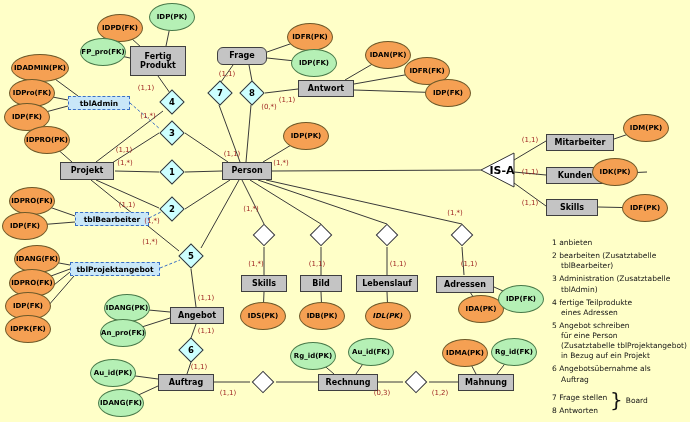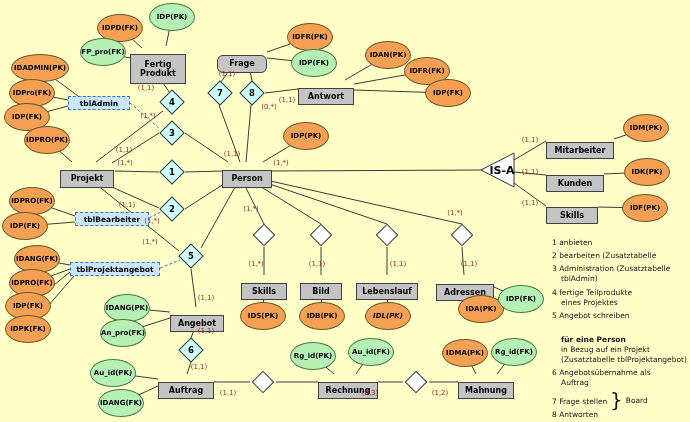--- a/index.html
+++ b/index.html
@@ -4,21 +4,21 @@
 <style>
   html,body{margin:0;padding:0;background:#FFFFC8;}
   body{font-family:"DejaVu Sans", sans-serif;}
   #canvas{position:relative;width:690px;height:422px;background:#FFFFC8;overflow:hidden;}
   #edges{position:absolute;left:0;top:0;}
   .edge{stroke:#3a3a3a;stroke-width:1;}
   .edge.dashed{stroke:#3A6FC4;stroke-dasharray:3,2;}
   .isa-tri{fill:#ffffff;stroke:#333;stroke-width:1;}
   #nodes{position:absolute;left:0;top:0;width:690px;height:422px;}
   .entity{position:absolute;background:#C4C4C4;border:1px solid #3f3f3f;display:flex;align-items:center;justify-content:center;
-          text-align:center;font-size:8px;font-weight:bold;color:#000;line-height:1.15;box-sizing:border-box;padding:1px;margin-top:8px;}
+          text-align:center;font-size:8px;font-weight:bold;color:#000;line-height:1.15;box-sizing:border-box;padding:1px;}
   .tblbox{position:absolute;background:#C9E7F8;border:1px dashed #3A6FC4;display:flex;align-items:center;justify-content:center;
           font-size:7.5px;font-weight:bold;color:#000;box-sizing:border-box;}
   .attr{position:absolute;border-radius:50%;border:1px solid #6e5a2a;display:flex;flex-direction:row;align-items:center;
         justify-content:center;font-size:7px;font-weight:bold;line-height:1.15;text-align:center;box-sizing:border-box;color:#000;}
   .attr.orange{background:#F5A053;}
   .attr.green{background:#B5F0B5;border-color:#4a7a4a;}
   .rel{position:absolute;}
   .rel .shape{position:absolute;transform:rotate(45deg);background:#CCFFFF;border:1px solid #333;box-sizing:border-box;}
   .rel.plain .shape{background:#FFFFFF;}
   .rel .num{position:absolute;left:0;top:0;right:0;bottom:0;display:flex;align-items:center;justify-content:center;
@@ -204,21 +204,21 @@
         <span>(FK)</span>
       </div>
       <div class="attr orange" style="left: 5px; top: 315px; width: 46px; height: 28px;">
         <span>IDPK</span>
         <span>(FK)</span>
       </div>
       <div class="attr orange" style="left: 623px; top: 114px; width: 46px; height: 28px;">
         <span>IDM</span>
         <span>(PK)</span>
       </div>
-      <div class="attr orange" style="left: 624px; top: 158px; width: 46px; height: 28px; text-align: center;">
+      <div class="attr orange" style="left: 592px; top: 158px; width: 46px; height: 28px; text-align: center;">
         <span>IDK</span>
         <span>(PK)</span>
       </div>
       <div class="attr orange" style="left: 622px; top: 194px; width: 46px; height: 28px;">
         <span>IDF</span>
         <span>(PK)</span>
       </div>
       <div class="attr orange" style="left: 240px; top: 302px; width: 46px; height: 28px;">
         <span>IDS</span>
         <span>(PK)</span>
@@ -339,35 +339,36 @@
       <div class="card" style="left: 398px; top: 264px;">(1,1)</div>
       <div class="card" style="left: 455px; top: 213px;">(1,*)</div>
       <div class="card" style="left: 469px; top: 264px;">(1,1)</div>
       <div class="card" style="left: 269px; top: 107px;">(0,*)</div>
       <div class="card" style="left: 287px; top: 100px;">(1,1)</div>
       <div class="card" style="left: 227px; top: 74px;">(1,1)</div>
       <div class="card" style="left: 530px; top: 140px;">(1,1)</div>
       <div class="card" style="left: 530px; top: 172px;">(1,1)</div>
       <div class="card" style="left: 530px; top: 203px;">(1,1)</div>
       <div class="card" style="left: 228px; top: 393px;">(1,1)</div>
-      <div class="card" style="left: 370px; top: 393px;">(0,3)</div>
+      <div class="card" style="left: 382px; top: 393px;">(0,3)</div>
       <div class="card" style="left: 440px; top: 393px;">(1,2)</div>
       <div class="isa-label" style="left: 502px; top: 170px;">IS-A</div>
     </div>
   <div id="legend">
       <div class="lg" style="margin-top: 0px;">1 anbieten</div>
       <div class="lg" style="margin-top: 3px;">2 bearbeiten (Zusatztabelle</div>
+      <div class="lg ind" style="margin-top: 0px;">tblBearbeiter)</div>
       <div class="lg" style="margin-top: 3px;">3 Administration (Zusatztabelle</div>
       <div class="lg ind" style="margin-top: 0px;">tblAdmin)</div>
       <div class="lg" style="margin-top: 3px;">4 fertige Teilprodukte</div>
-      <div class="lg ind" style="margin-top: 0px;">eines Projektes</div>
+      <div class="lg ind" style="margin-top: 0px;">eines Adressen</div>
       <div class="lg" style="margin-top: 3px;">5 Angebot schreiben</div>
-      <div class="lg ind" style="margin-top: 14px; font-weight: bold;">für eine Person</div>
+      <div class="lg ind" style="margin-top: 0px;">für eine Person</div>
+      <div class="lg ind" style="margin-top: 0px;">(Zusatztabelle tblProjektangebot)</div>
       <div class="lg ind" style="margin-top: 0px;">in Bezug auf ein Projekt</div>
-      <div class="lg ind" style="margin-top: 0px;">(Zusatztabelle tblProjektangebot)</div>
       <div class="lg" style="margin-top: 3px;">6 Angebotsübernahme als</div>
       <div class="lg ind" style="margin-top: 0px;">Auftrag</div>
       <div class="lg" style="margin-top: 8px;">7 Frage stellen</div>
       <div class="lg" style="margin-top: 3px;">8 Antworten</div>
     </div>
   <div id="board">
     <span class="brace">}</span>
     <span class="lbl">Board</span>
   </div>
 </div>

